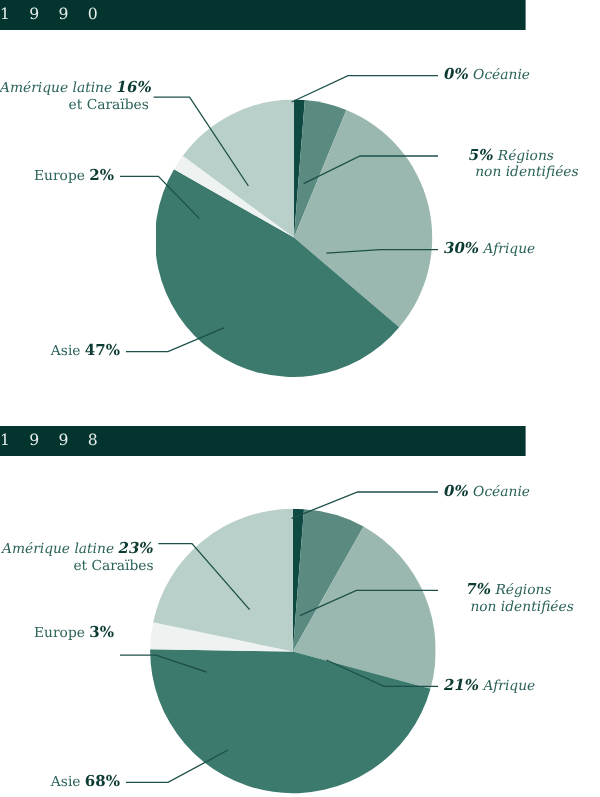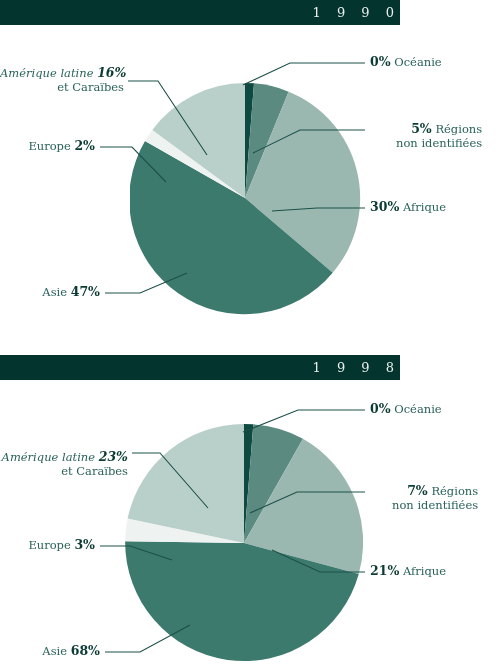--- a/index.html
+++ b/index.html
@@ -7,23 +7,23 @@
     margin: 0; padding: 0;
     width: 500px; height: 664px;
     background: #ffffff;
     font-family: "DejaVu Serif", "Liberation Serif", serif;
     overflow: hidden;
   }
   .page { position: relative; width: 500px; height: 664px; background: #fff; }
 
   .year-bar {
     position: absolute;
-    left: 0; width: 400px; height: 25px;
+    left: 0; width: 438px; height: 25px;
     background: #03352e;
-    display: flex; align-items: center; justify-content: flex-end;
+    display: flex; align-items: center; justify-content: flex-start;
   }
   .year-bar .year-text {
     color: #e8eeec;
     font-size: 13px;
     letter-spacing: 6px;
     font-family: "DejaVu Serif", "Liberation Serif", serif;
   }
 
   .chart-block { position: absolute; left: 0; width: 500px; }
 
@@ -33,21 +33,21 @@
   .lbl {
     position: absolute;
     color: #1c5049;
     font-size: 11.5px;
     line-height: 14px;
     white-space: nowrap;
     font-family: "DejaVu Serif", "Liberation Serif", serif;
   }
   .lbl .pct { font-weight: bold; color: #0c3b34; font-size: 12.5px; }
   .lbl .name { color: #2a625a; }
-  .lbl.right { text-align: right; }
+  .lbl.right { text-align: center; font-style: italic; }
   .lbl.left  { text-align: right; }
   .lbl .l2 { display: block; }
 
   .lbl.left .l1 { display: block; font-style: italic; }
   .lbl.left .l2 { display: block; }
 
   svg.leaders { position: absolute; left: 0; top: 0; overflow: visible; }
   svg.pie { display: block; }
 </style>
 </head>
@@ -184,21 +184,21 @@
     <div class="lbl right" style="left:370px; top:184px;">
       <span class="pct">21%</span>
       <span class="name">Afrique</span>
     </div>
 
     <div class="lbl left" style="left:0px; width:100px; top:264px;">
       <span class="name">Asie</span>
       <span class="pct">68%</span>
     </div>
 
-    <div class="lbl left" style="left:0px; width:95px; top:158px;">
+    <div class="lbl left" style="left:0px; width:95px; top:140px;">
       <span class="name">Europe</span>
       <span class="pct">3%</span>
     </div>
 
     <div class="lbl left" style="left:0px; width:128px; top:58px;margin-top:12px;">
       <span class="l1">
         <span class="name">Amérique latine</span>
         <span class="pct">23%</span>
       </span>
       <span class="name l2">et Caraïbes</span>

